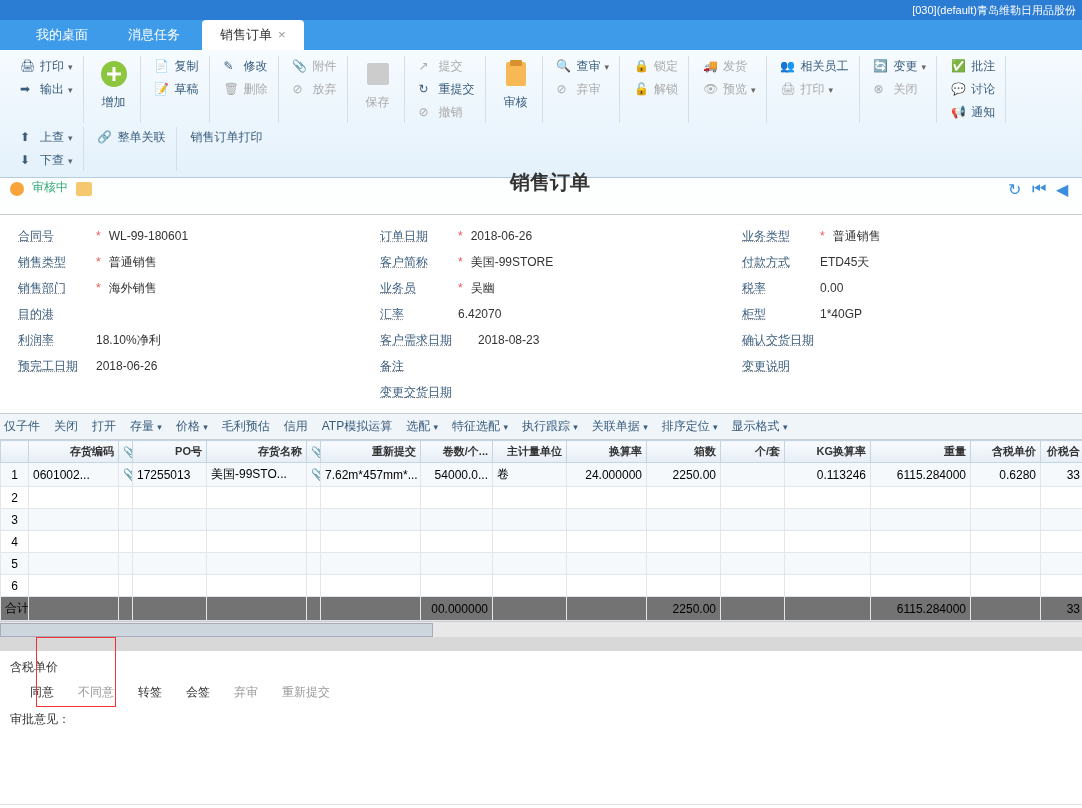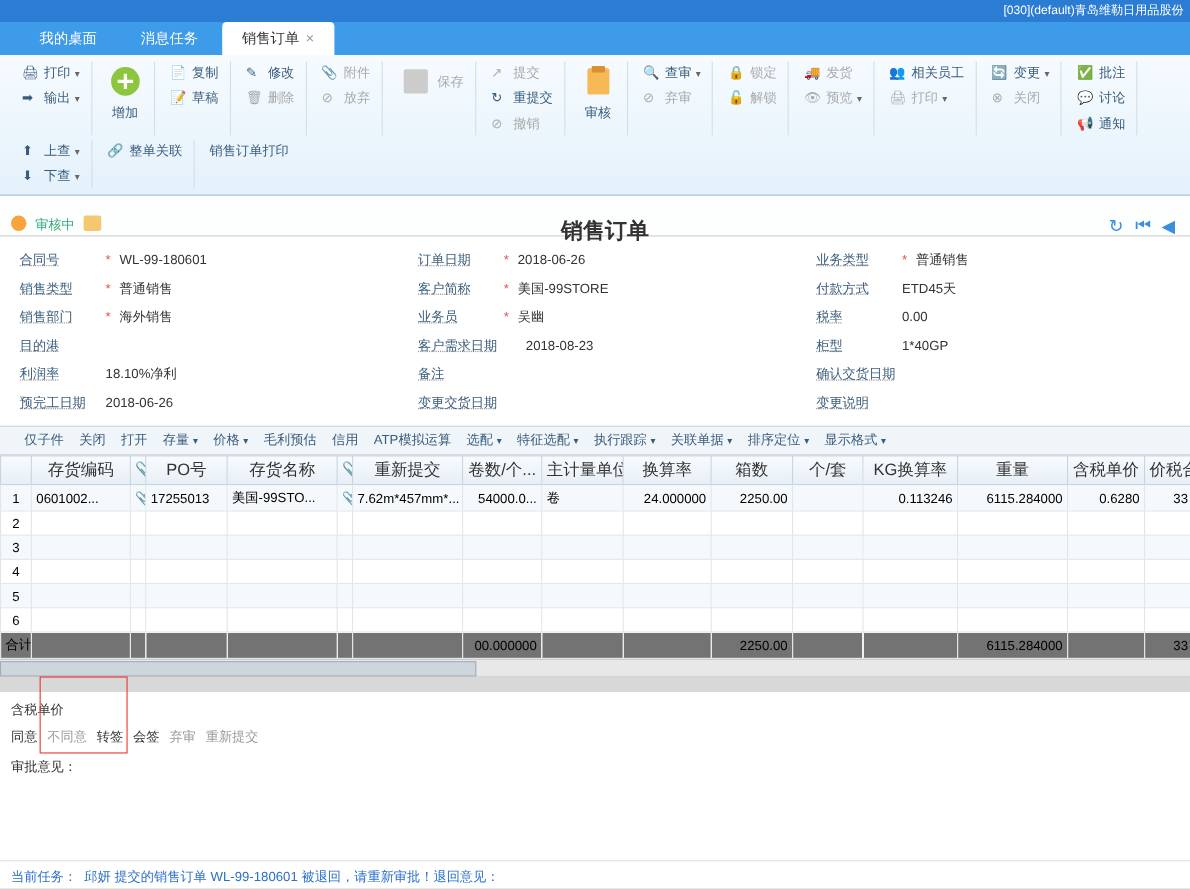--- a/index.html
+++ b/index.html
@@ -10,49 +10,49 @@
 .tab.active { background: #fff; color: #333; position: relative; }
 .tab .x { margin-left: 6px; color: #999; }
 .toolbar { background: linear-gradient(#f6fbff,#e4f1fb); border-bottom: 1px solid #b6cde0; padding: 6px 10px; display: flex; gap: 4px; flex-wrap: wrap; }
 .tbgrp { display: flex; flex-direction: column; gap: 2px; padding: 0 6px; border-right: 1px solid #d0dfea; }
 .tbgrp:last-child { border-right: none; }
 .tbbtn { display: flex; align-items: center; gap: 4px; padding: 2px 4px; color: #395c7c; cursor: pointer; white-space: nowrap; }
 .tbbtn.big { font-size: 12px; }
 .tbbtn .ico { width: 16px; height: 16px; display: inline-block; }
 .tbbtn .bigico { width: 32px; height: 32px; }
 .caret { font-size: 9px; color: #666; }
-.statusbar { background: #fdfefe; border-bottom: 1px solid #ccc; height: 28px; display: flex; align-items: flex-start; padding: 18px 10px; gap: 8px; }
+.statusbar { background: #fdfefe; border-bottom: 1px solid #ccc; height: 28px; display: flex; align-items: flex-end; padding: 18px 10px; gap: 8px; }
 .docstatus { color: #3a7; display: flex; align-items: center; gap: 4px; }
 .orangeico { width: 14px; height: 14px; background: #f7a43c; border-radius: 50%; }
 .folderico { width: 16px; height: 14px; background: #f5c76e; border-radius: 2px; }
 .doctitle { flex: 1; text-align: center; font-size: 20px; font-weight: bold; color: #333; }
 .navico { width: 16px; height: 16px; color: #3b8ede; cursor: pointer; font-size: 16px; }
 .form { background: #fff; padding: 8px 18px; display: flex; gap: 40px; border-bottom: 1px solid #ccc; }
 .formcol { flex: 1; }
 .formrow { display: flex; align-items: center; height: 26px; gap: 8px; }
 .formrow .lbl { color: #395c7c; width: 70px; text-decoration: underline dotted; text-decoration-color: #999; }
 .formrow .star { color: #e55; }
 .formrow .val { color: #333; }
-.gridtoolbar { background: #f0f5fa; border-bottom: 1px solid #ccc; height: 26px; display: flex; align-items: center; padding: 0 22px; gap: 14px; }
+.gridtoolbar { background: #f0f5fa; border-bottom: 1px solid #ccc; height: 26px; display: flex; align-items: center; padding: 0 4px; gap: 14px; }
 .gridtoolbar span { color: #395c7c; cursor: pointer; }
 .grid { background: #fff; }
 .grid table { border-collapse: collapse; width: 100%; table-layout: fixed; }
-.grid th { background: linear-gradient(#f8fbfe,#e6eef5); border: 1px solid #c6d5e2; padding: 3px 4px; font-weight: normal; color: #333; font-size: 15px; white-space: nowrap; overflow: hidden; }
+.grid th { background: linear-gradient(#f8fbfe,#e6eef5); border: 1px solid #c6d5e2; padding: 3px 4px; font-weight: bold; color: #333; font-size: 11px; white-space: nowrap; overflow: hidden; text-align: right; }
 .grid td { border: 1px solid #e0e6ec; padding: 3px 4px; height: 22px; white-space: nowrap; overflow: hidden; text-align: right; font-size: 12px; }
 .grid td.l { text-align: left; }
 .grid td.c { text-align: center; }
 .grid tr.even td { background: #f5f9fc; }
 .grid tr.odd td { background: #fff; }
 .grid tr.total td { background: #737373; font-weight: normal; }
 .scrollbar { height: 16px; background: #e8e8e8; border-top: 1px solid #ccc; position: relative; }
 .scrollbar .thumb { position: absolute; left: 0; top: 1px; height: 14px; width: 40%; background: #cdd5dd; border: 1px solid #aab; }
 .spacer { height: 14px; background: #d8d8d8; }
 .approval { background: #fff; padding: 4px 10px 10px; }
 .approval .hdr { color: #333; padding: 4px 0; }
-.approval .actions { display: flex; gap: 9px; padding: 4px 0; }
+.approval .actions { display: flex; gap: 24px; padding: 4px 0; margin-left: 20px; }
 .approval .actions span { color: #999; cursor: pointer; }
 .approval .actions span.active { color: #333; }
 .approval .opinion { color: #333; padding: 6px 0; }
 .taskmsg { color: #2a6fc9; padding: 6px 10px; background: #fff; border-top: 1px solid #ddd; }
 .clip { width: 12px; height: 12px; display: inline-block; color: #888; }
 .redbox { position: absolute; border: 1px solid #e33; pointer-events: none; }
 svg { display: block; }
 </style>
 </head>
 <body>
@@ -113,21 +113,21 @@
     <div class="tbbtn" style="color:#aaa">
         <span class="ico">📎</span>
         <span>附件</span>
       </div>
     <div class="tbbtn" style="color:#aaa">
         <span class="ico">⊘</span>
         <span>放弃</span>
       </div>
   </div>
   <div class="tbgrp" style="align-items:center">
-    <div class="tbbtn big" style="flex-direction:row;color:#aaa">
+    <div class="tbbtn big" style="flex-direction:column;color:#aaa">
         <span class="bigico">
       <svg viewBox="0 0 32 32">
             <rect x="5" y="5" width="22" height="22" rx="2" fill="#ccc"></rect>
           </svg>
     </span>
         <span>保存</span>
       </div>
   </div>
   <div class="tbgrp">
     <div class="tbbtn" style="color:#aaa">
@@ -294,20 +294,24 @@
       </div>
     <div class="formrow">
         <span class="lbl">客户简称</span>
         <span class="star">*</span>
         <span class="val">美国-99STORE</span>
       </div>
     <div class="formrow">
         <span class="lbl">业务员</span>
         <span class="star">*</span>
         <span class="val">吴幽</span>
+      </div>
+    <div class="formrow">
+        <span class="lbl">汇率</span>
+        <span class="val">6.42070</span>
       </div>
     <div class="formrow">
         <span class="lbl" style="width:90px">客户需求日期</span>
         <span class="val">2018-08-23</span>
       </div>
     <div class="formrow">
         <span class="lbl">备注</span>
       </div>
     <div class="formrow">
         <span class="lbl" style="width:90px">变更交货日期</span>

